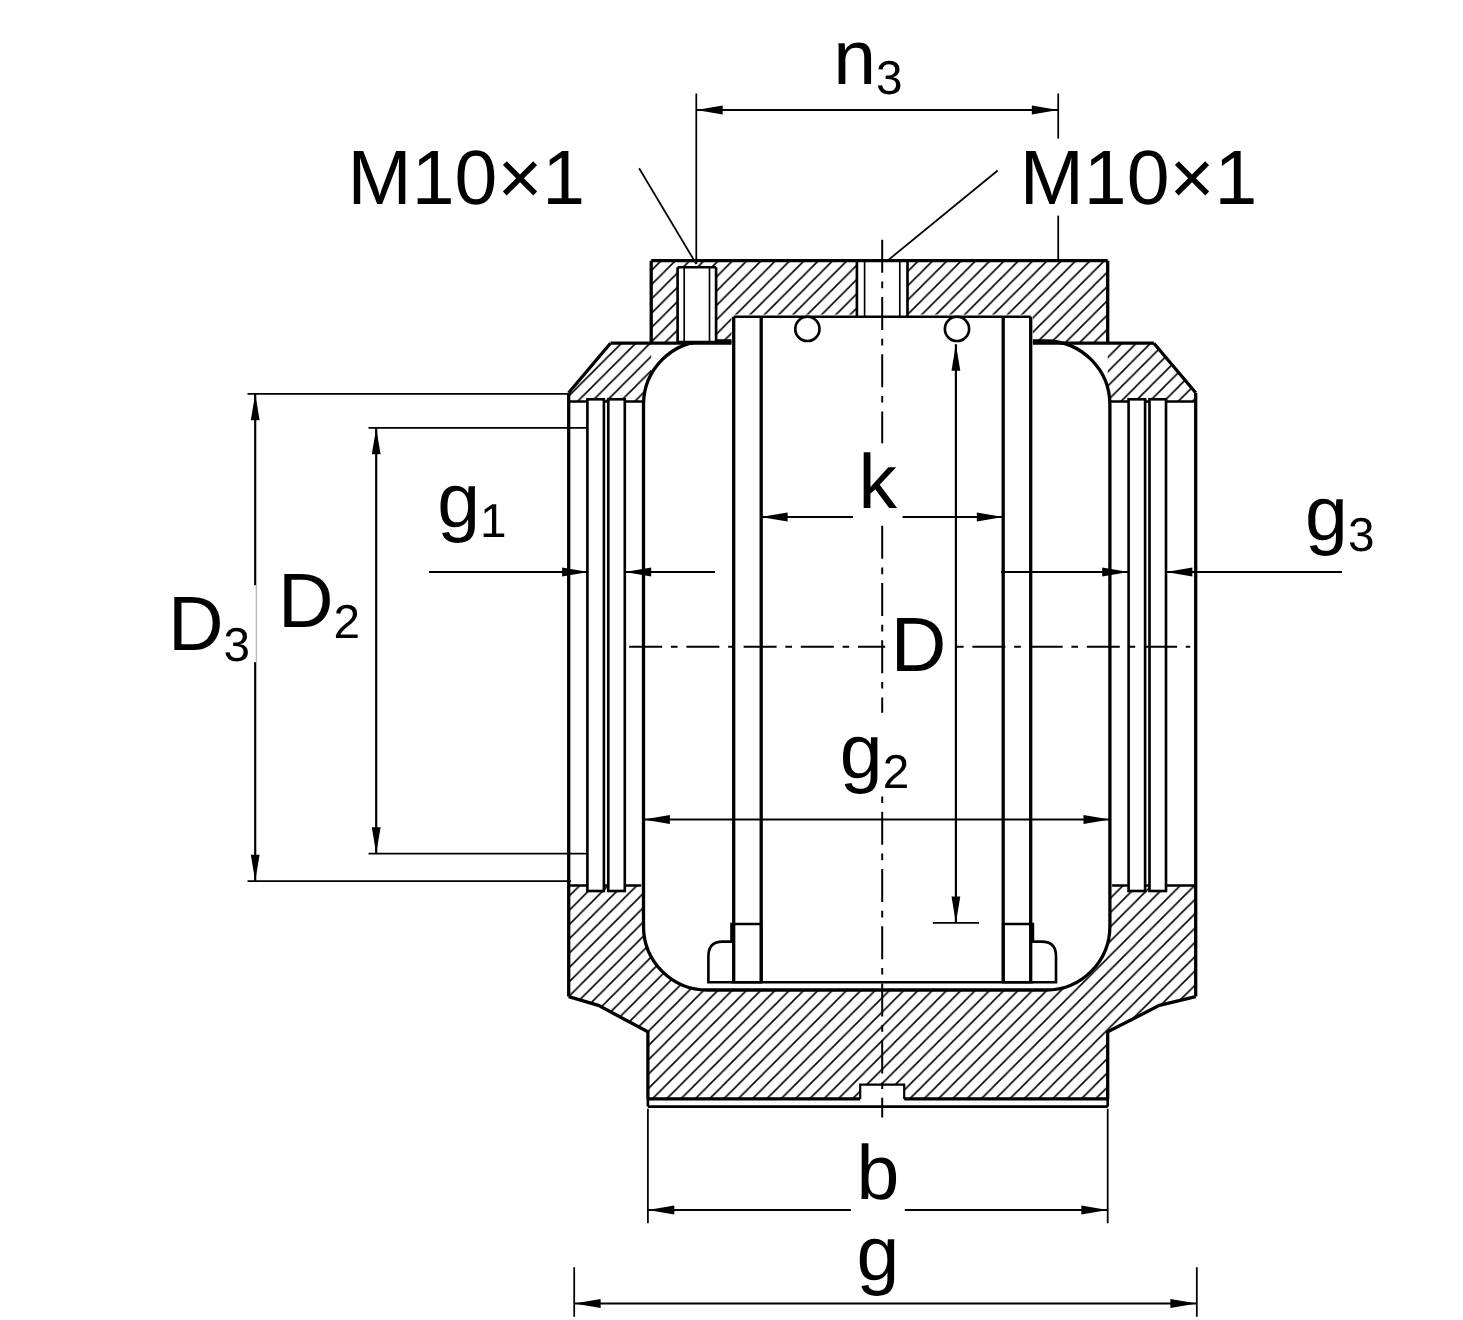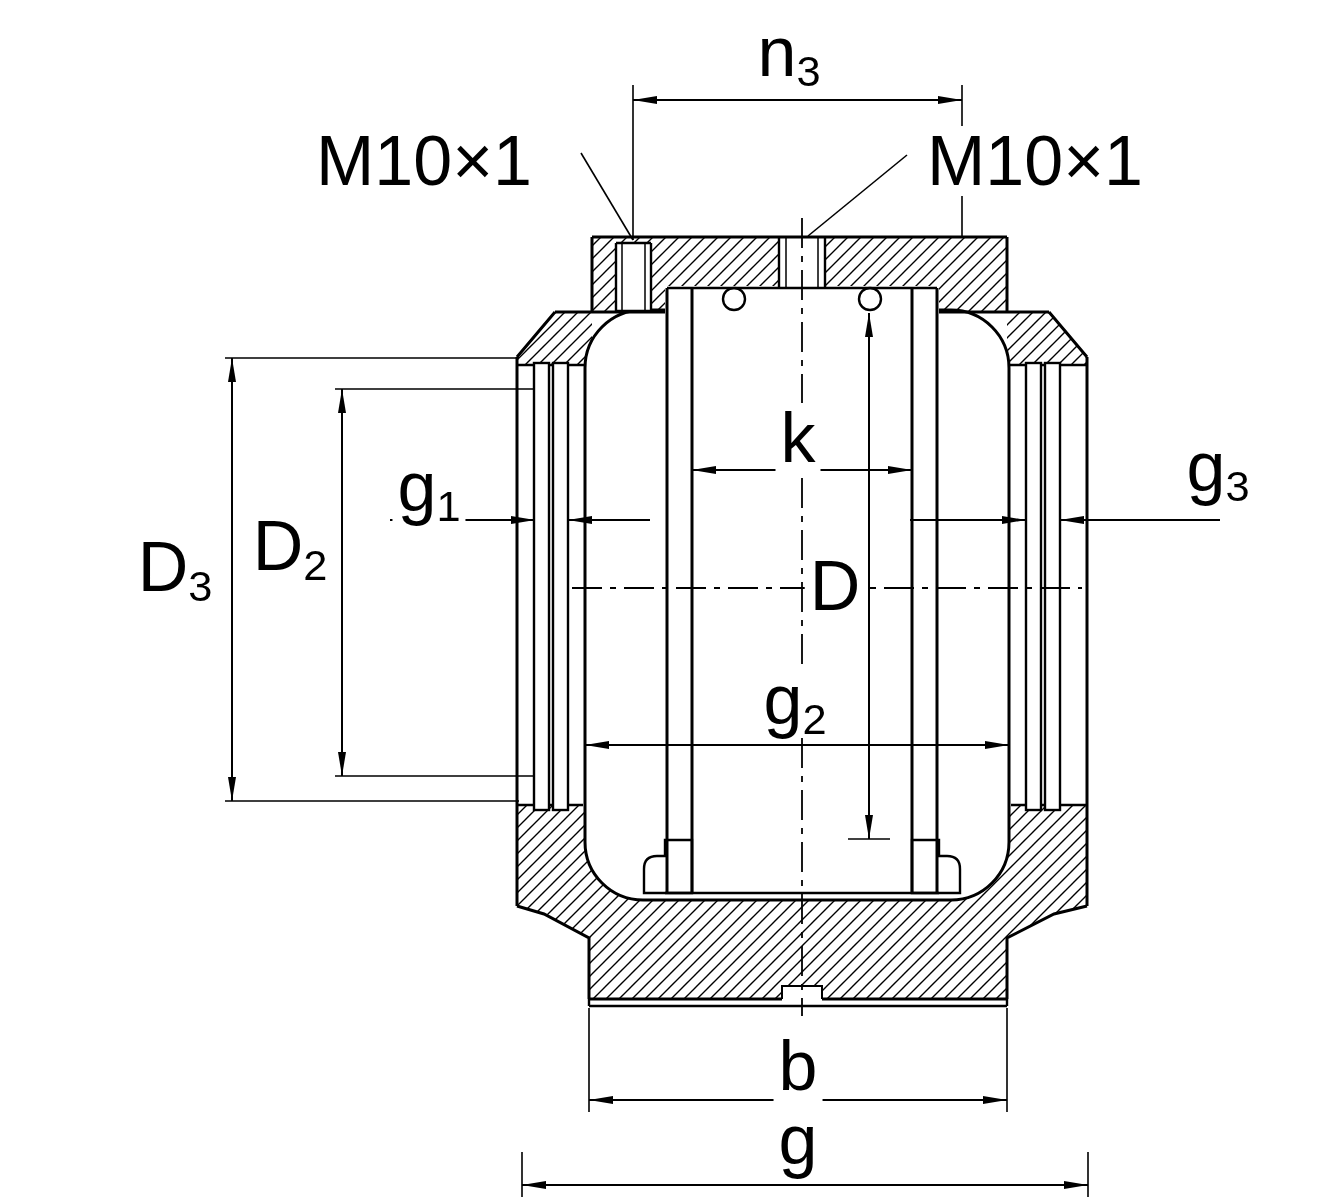--- a/index.html
+++ b/index.html
@@ -114,22 +114,22 @@
       <path d="M553,745 H977" marker-start="url(#arr)" marker-end="url(#arr)"></path>
       <path d="M557,1100 H975" marker-start="url(#arr)" marker-end="url(#arr)"></path>
       <path d="M490,1185 H1056" marker-start="url(#arr)" marker-end="url(#arr)"></path>
     </g>
   </svg>
 
   <div class="dim-label" style="left:757px;top:52px"><span>n</span><sub>3</sub></div>
   <div class="dim-label" style="left:392px;top:161px"><span>M10×1</span></div>
   <div class="dim-label" style="left:1003px;top:161px"><span>M10×1</span></div>
   <div class="dim-label" style="left:766px;top:438px"><span>k</span></div>
-  <div class="dim-label" style="left:397px;top:487px"><span>g</span><sub>1</sub></div>
+  <div class="dim-label" style="left:397px;top:455px"><span>g</span><sub>1</sub></div>
   <div class="dim-label" style="left:1186px;top:467px"><span>g</span><sub>3</sub></div>
-  <div class="dim-label" style="left:143px;top:567px"><span>D</span><sub>3</sub></div>
+  <div class="dim-label" style="left:158px;top:567px"><span>D</span><sub>3</sub></div>
   <div class="dim-label" style="left:258px;top:546px"><span>D</span><sub>2</sub></div>
   <div class="dim-label" style="left:803px;top:586px"><span>D</span></div>
-  <div class="dim-label" style="left:763px;top:700px"><span>g</span><sub>2</sub></div>
+  <div class="dim-label" style="left:763px;top:683px"><span>g</span><sub>2</sub></div>
   <div class="dim-label" style="left:766px;top:1066px"><span>b</span></div>
   <div class="dim-label" style="left:766px;top:1140px"><span>g</span></div>
 
 </div>
 
 </body></html>

